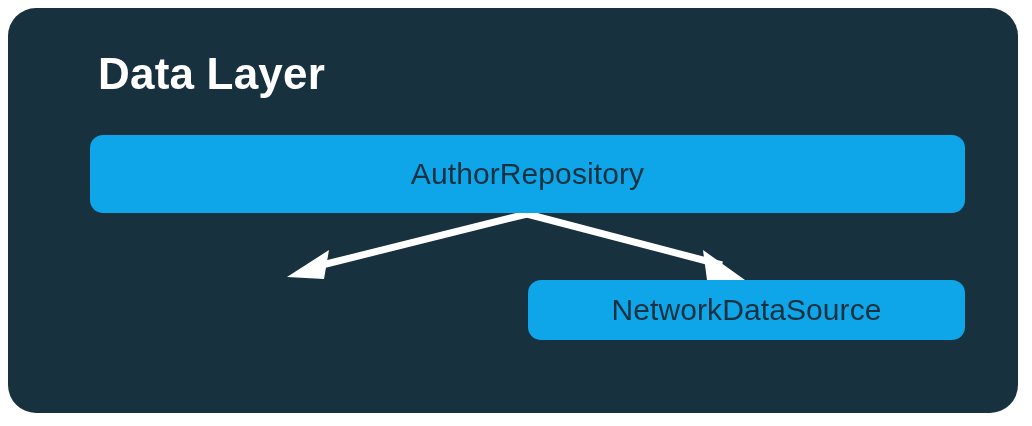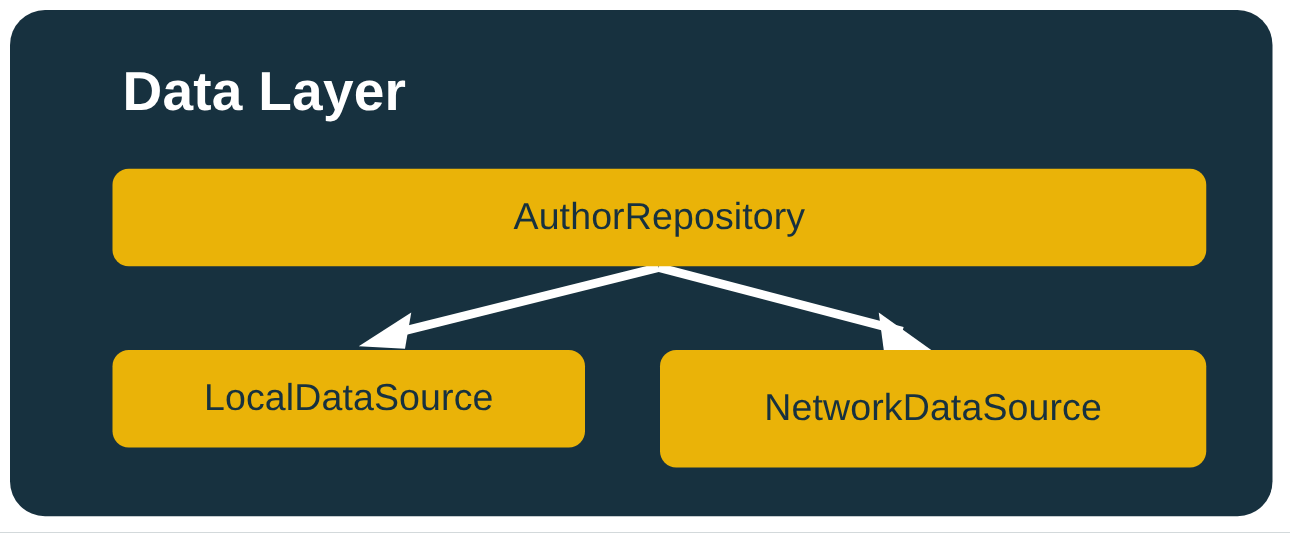--- a/index.html
+++ b/index.html
@@ -36,21 +36,21 @@
     top: 37px;
     font-size: 44px;
     line-height: 58px;
     font-weight: 700;
     letter-spacing: 0.2px;
     color: #ffffff;
     white-space: nowrap;
   }
   .node-box {
     position: absolute;
-    background: #eab308;
+    background: #0ea5e9;
     border-radius: 13px;
     display: flex;
     align-items: center;
     justify-content: center;
     box-sizing: border-box;
   }
   .node-label {
     font-size: 30px;
     font-weight: 400;
     letter-spacing: 0.1px;
@@ -66,21 +66,21 @@
   #node-local-data-source {
     left: 90px;
     top: 280px;
     width: 378px;
     height: 78px;
   }
   #node-network-data-source {
     left: 528px;
     top: 280px;
     width: 437px;
-    height: 94px;
+    height: 60px;
   }
   #edges-svg {
     position: absolute;
     left: 0;
     top: 0;
     width: 1032px;
     height: 426px;
     pointer-events: none;
   }
 </style>
@@ -101,21 +101,18 @@
     <g>
       <path d="M 527 214 L 722 265" stroke="#ffffff" stroke-width="7" stroke-linecap="butt" fill="none"></path>
       <path d="M 745 280 L 703 250 L 707 280 Z" fill="#ffffff"></path>
     </g>
   </svg>
 
   <div class="node-box" id="node-author-repository">
     <span class="node-label">AuthorRepository</span>
   </div>
 
-  <div class="node-box" id="node-local-data-source">
-    <span class="node-label">LocalDataSource</span>
-  </div>
 
   <div class="node-box" id="node-network-data-source">
     <span class="node-label">NetworkDataSource</span>
   </div>
 
 </div>
 
 </body></html>

